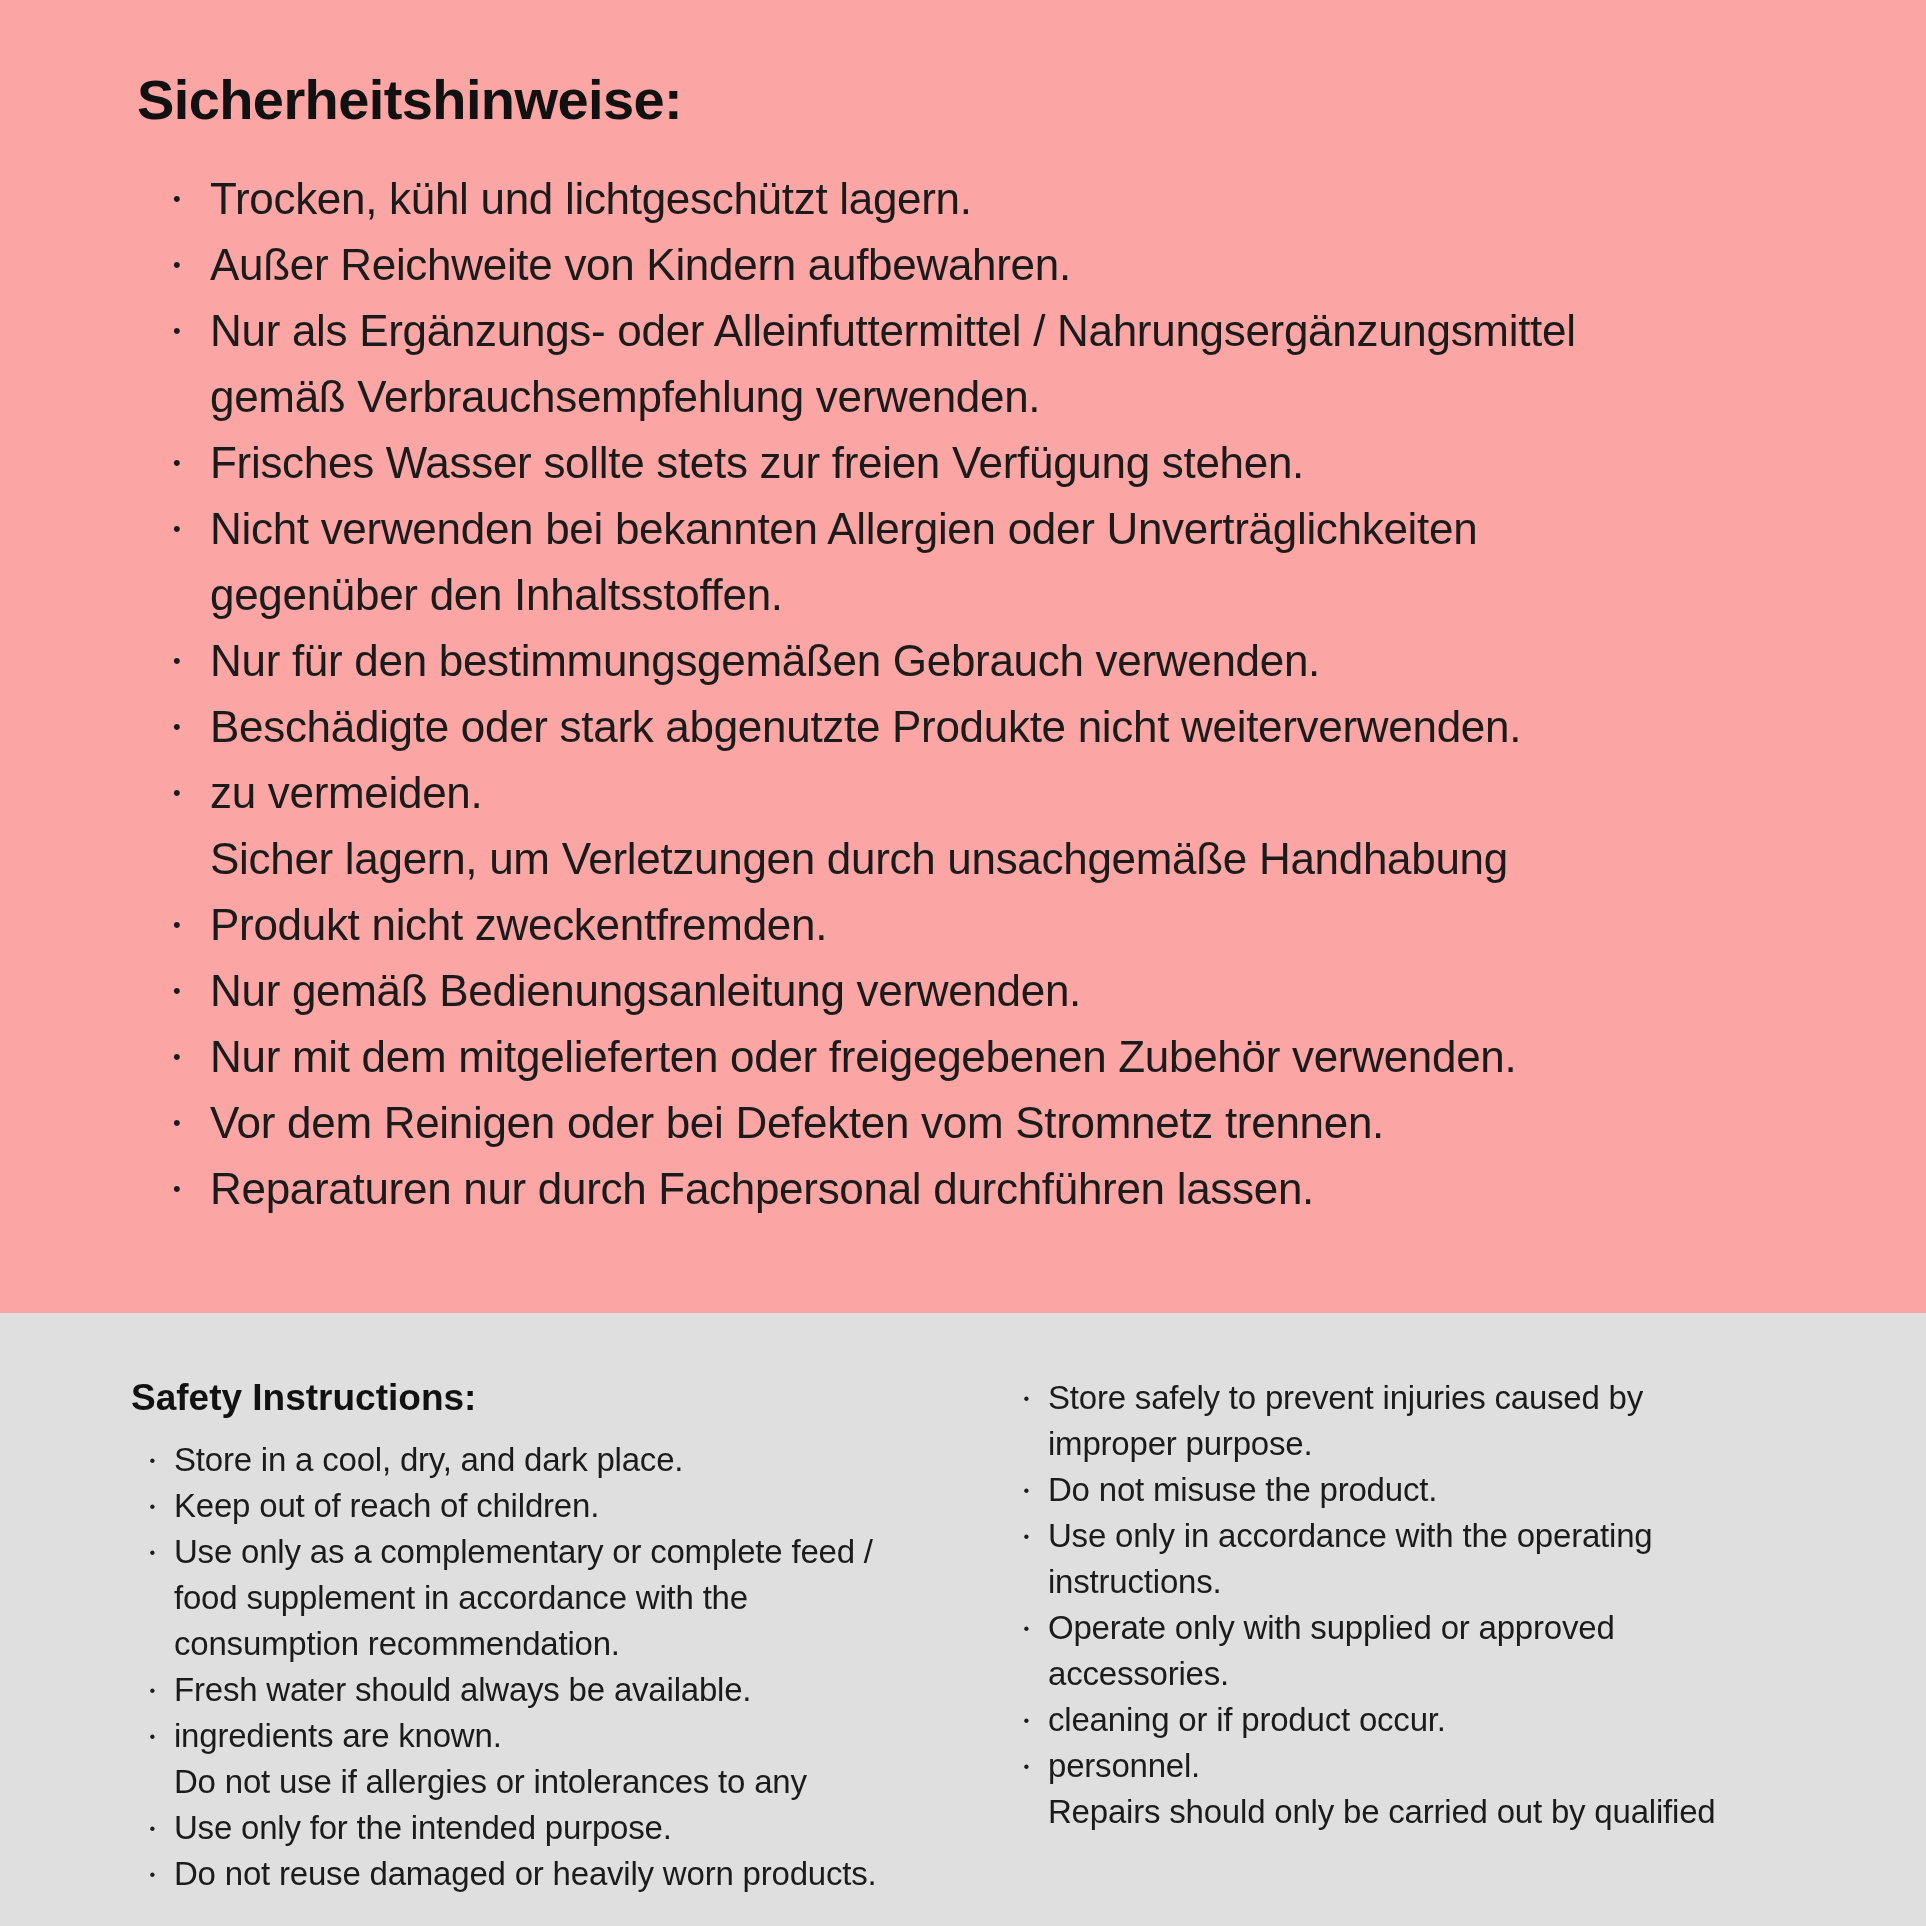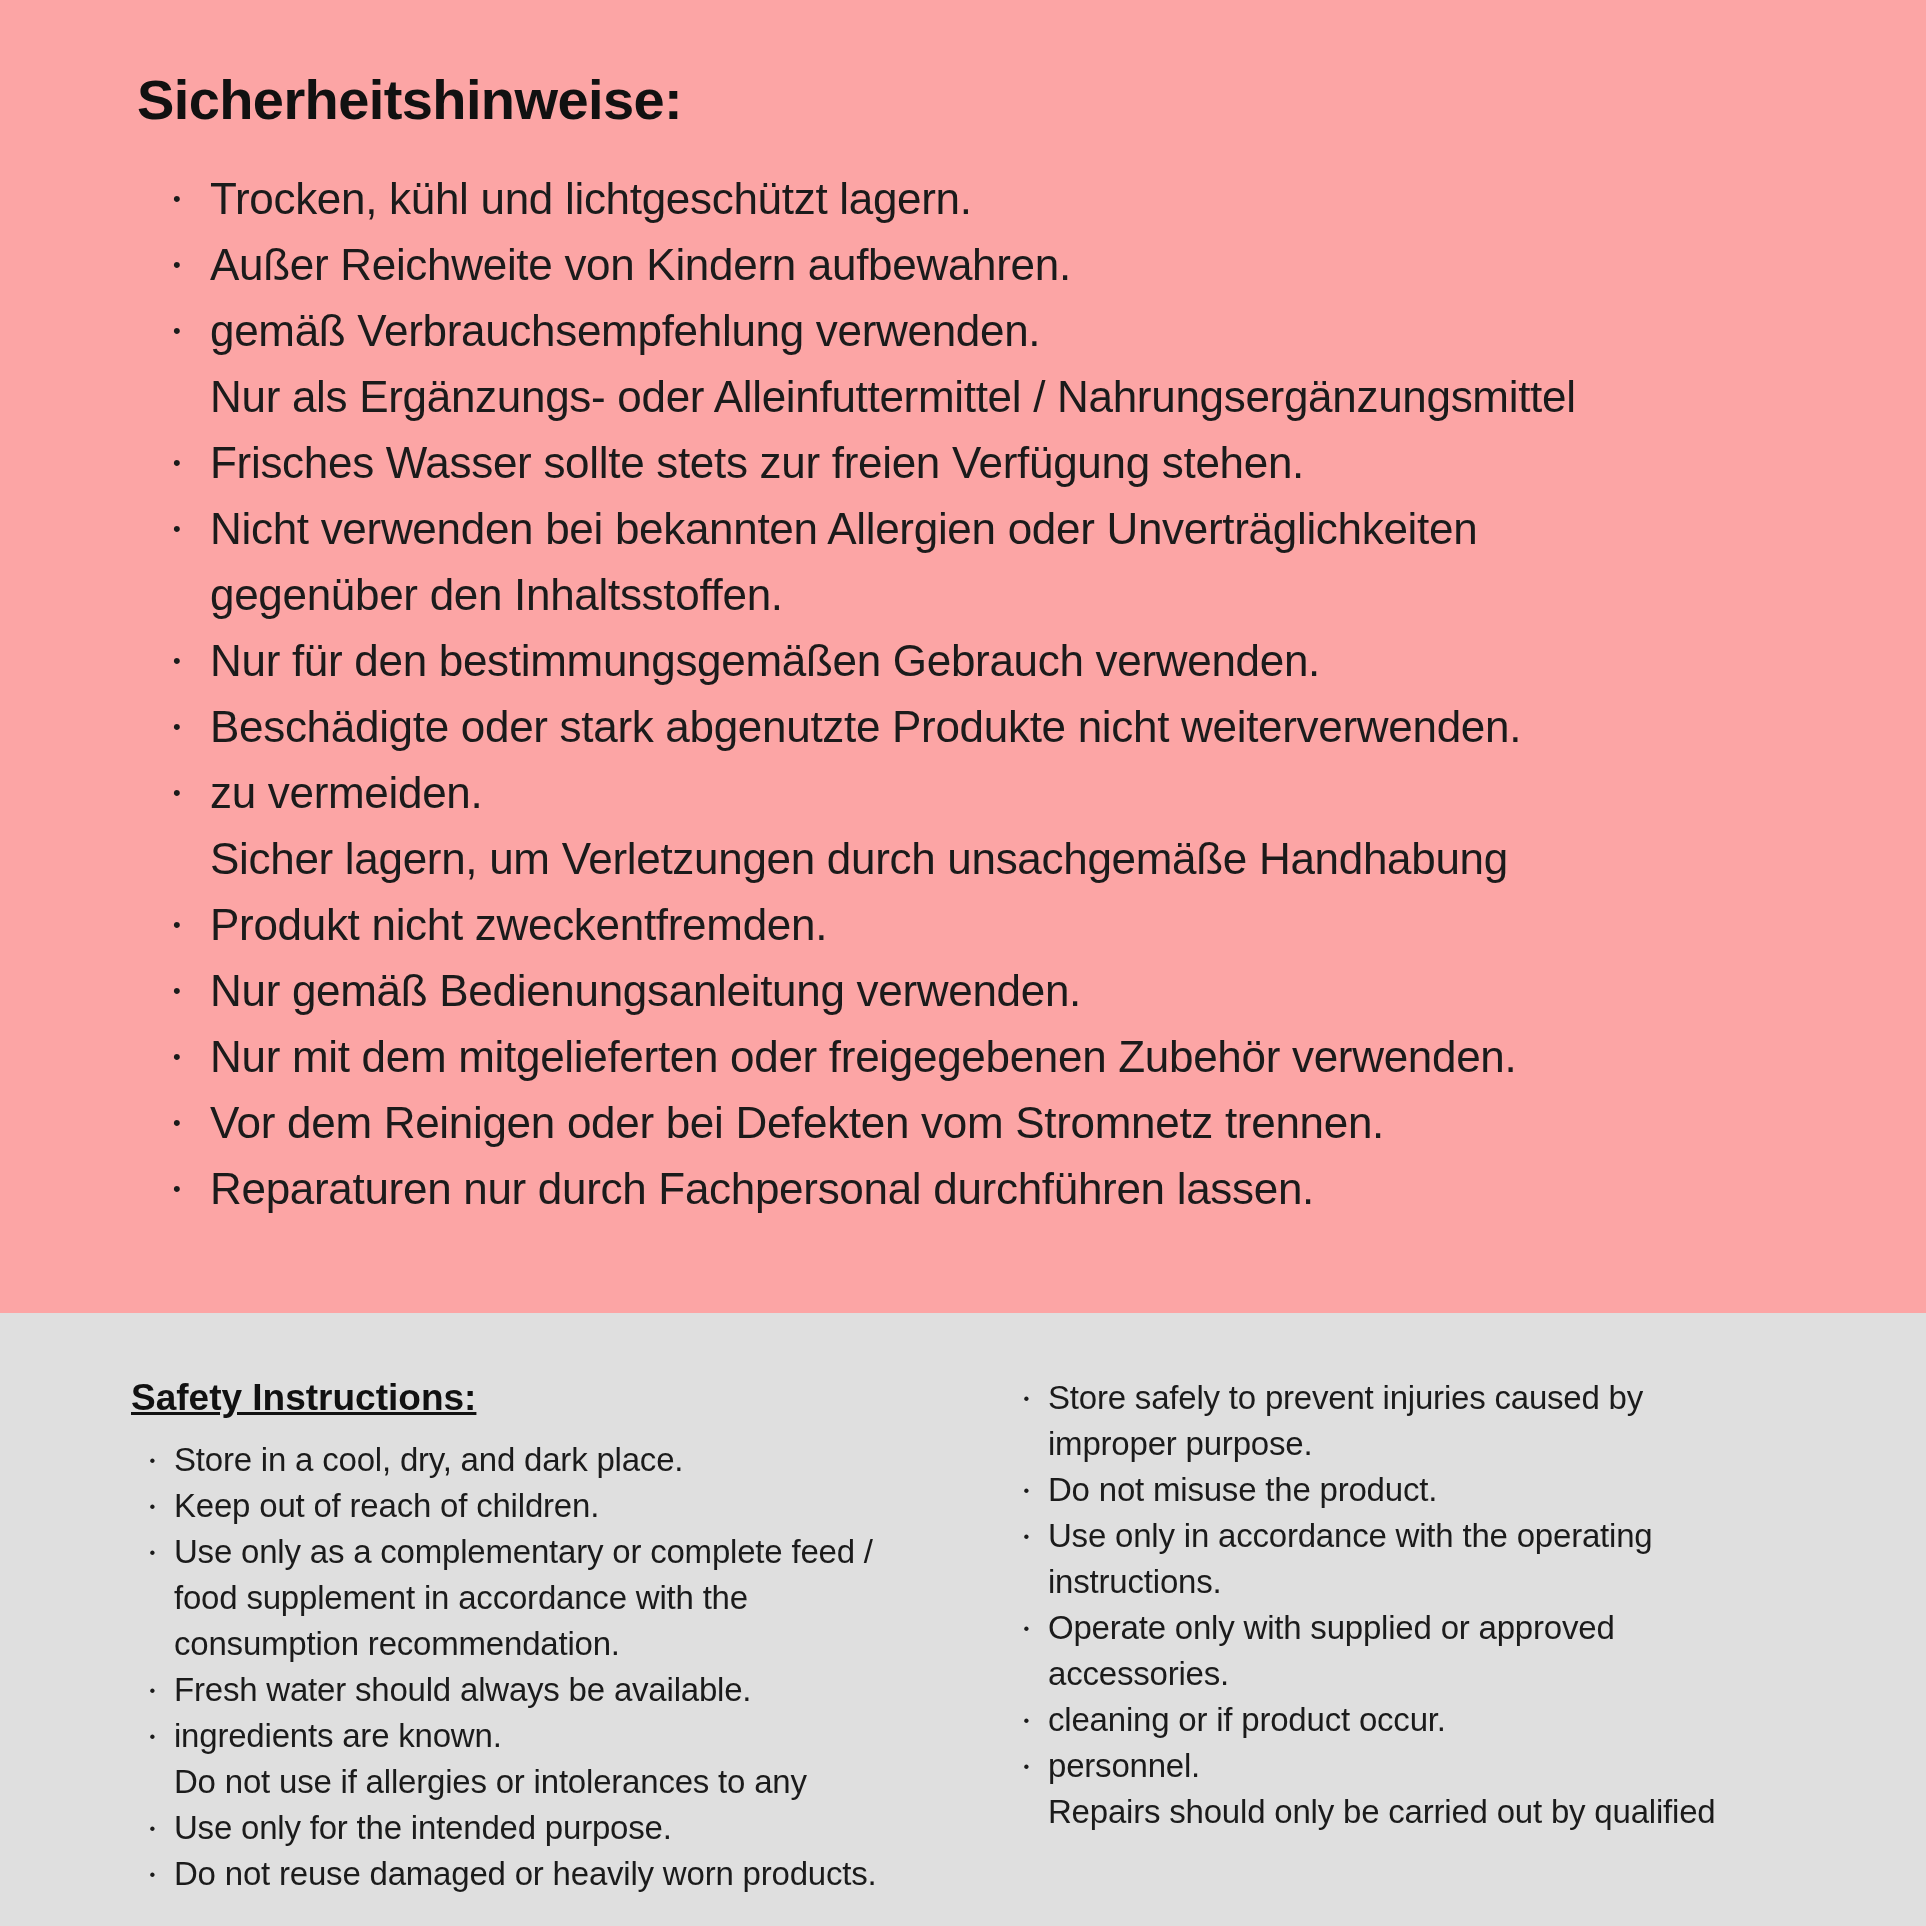--- a/index.html
+++ b/index.html
@@ -53,21 +53,20 @@
     box-sizing: border-box;
   }
   .en-col-left { flex: 0 0 874px; }
   .en-col-right { flex: 1 1 auto; }
   .en-heading {
     margin: 0 0 16.7px 0;
     font-size: 37px;
     font-weight: 700;
     line-height: 45px;
     color: #111111;
-    text-decoration: underline;
   }
   .en-list { margin-left: 18.6px; }
   .en-list li {
     display: flex;
     align-items: flex-start;
     font-size: 33px;
     line-height: 46px;
     letter-spacing: -0.2px;
   }
   .en-list .dot {
@@ -93,22 +92,22 @@
         </li>
         <li>
           <span class="dot">•</span>
           <span class="txt">
             <div>Außer Reichweite von Kindern aufbewahren.</div>
           </span>
         </li>
         <li>
           <span class="dot">•</span>
           <span class="txt">
+            <div>Nur als Ergänzungs- oder Alleinfuttermittel / Nahrungsergänzungsmittel</div>
             <div>gemäß Verbrauchsempfehlung verwenden.</div>
-            <div>Nur als Ergänzungs- oder Alleinfuttermittel / Nahrungsergänzungsmittel</div>
           </span>
         </li>
         <li>
           <span class="dot">•</span>
           <span class="txt">
             <div>Frisches Wasser sollte stets zur freien Verfügung stehen.</div>
           </span>
         </li>
         <li>
           <span class="dot">•</span>

